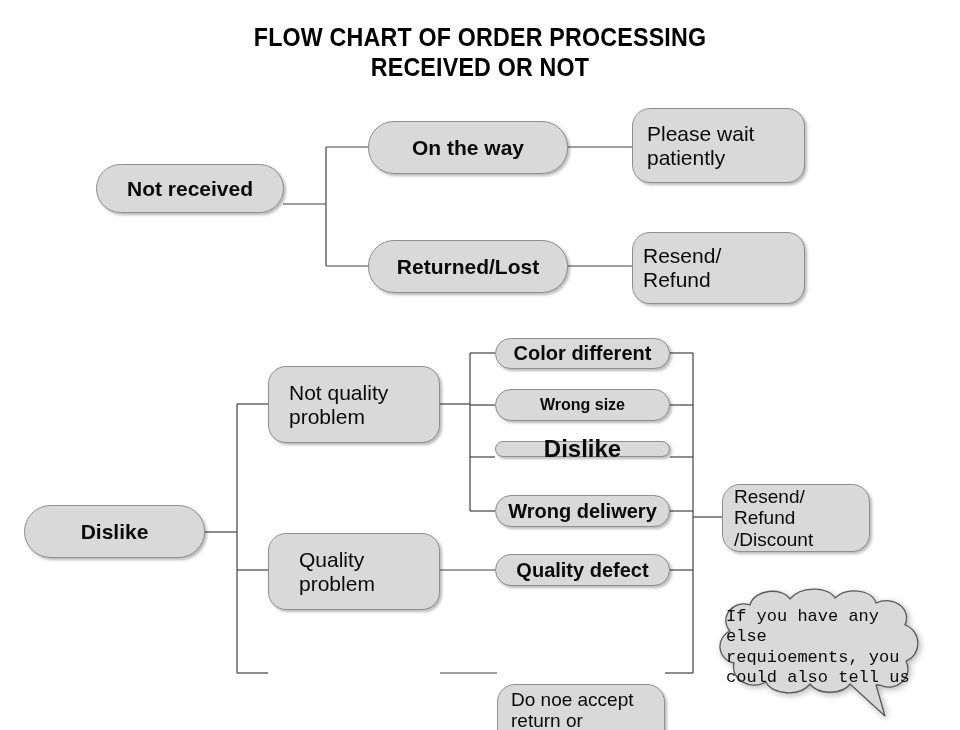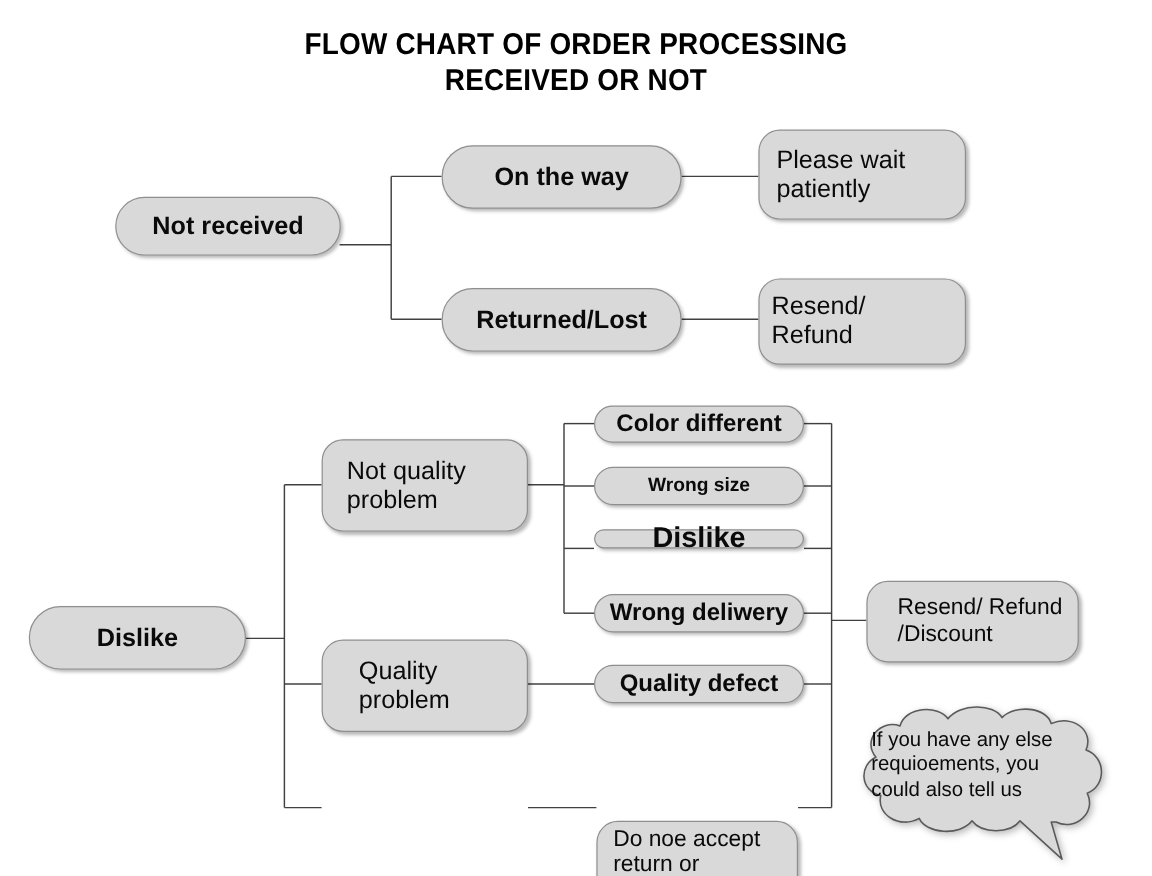--- a/index.html
+++ b/index.html
@@ -74,20 +74,21 @@
   .node.pill   { border-radius: 999px; }
   .node.rnd    { border-radius: 18px; }
 
   
   .bubble-wrap {
     position: absolute;
     left: 700px;
     top: 585px;
     width: 245px;
     height: 140px;
+    font-family: Liberation Mono, monospace;
   }
   .bubble-wrap svg { position: absolute; left: 0; top: 0; }
   .bubble-text {
     position: absolute;
     left: 26px;
     top: 22px;
     width: 196px;
     font-size: 17px;
     line-height: 1.2;
     color: #0a0a0a;
@@ -208,21 +209,21 @@
   </div>
 
   <div class="node rnd left" style="left:497px; top:636px; width:168px; height:74px; padding-left:13px; font-size:19px;margin-top:48px;">
     <span class="txt">
       <span>Do noe accept</span><br>
       <span>return or</span><br>
       <span>exchange</span>
     </span>
   </div>
 
-  <div class="node rnd left" style="left:722px; top:484px; width:177px; height:68px; padding-left:25px; font-size:19px;">
+  <div class="node rnd left" style="left:722px; top:484px; width:148px; height:68px; padding-left:11px; font-size:19px;">
     <span class="txt">
       <span>Resend/ Refund</span><br>
       <span>/Discount</span>
     </span>
   </div>
 
   <div class="bubble-wrap">
     <svg width="245" height="140" viewBox="0 0 245 140">
       <path d="M 30 46
                C 18 32, 34 14, 50 20

